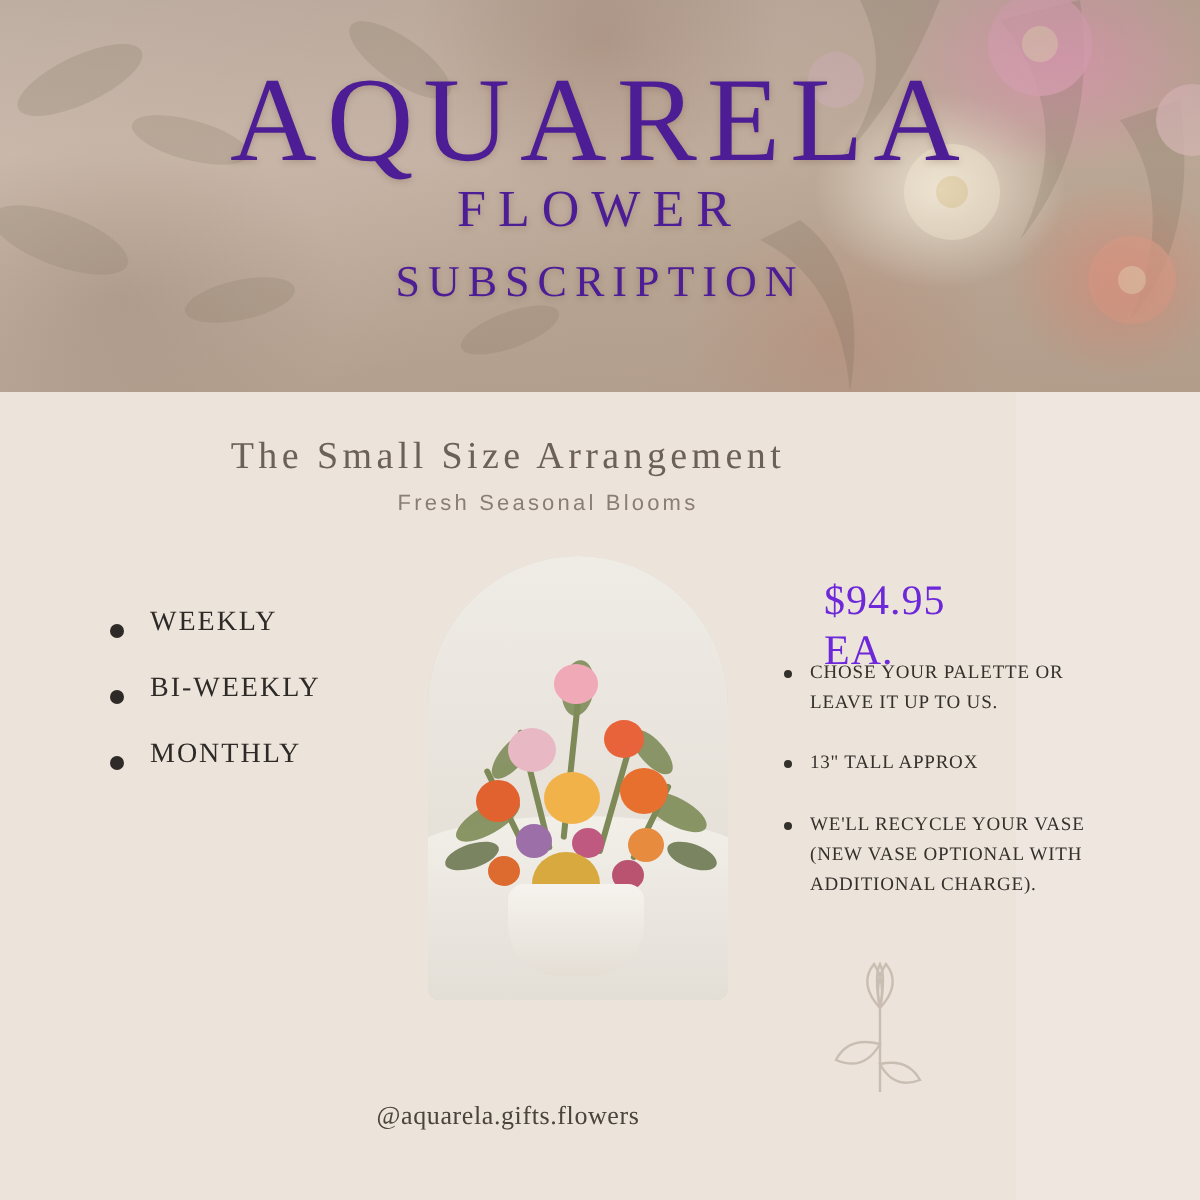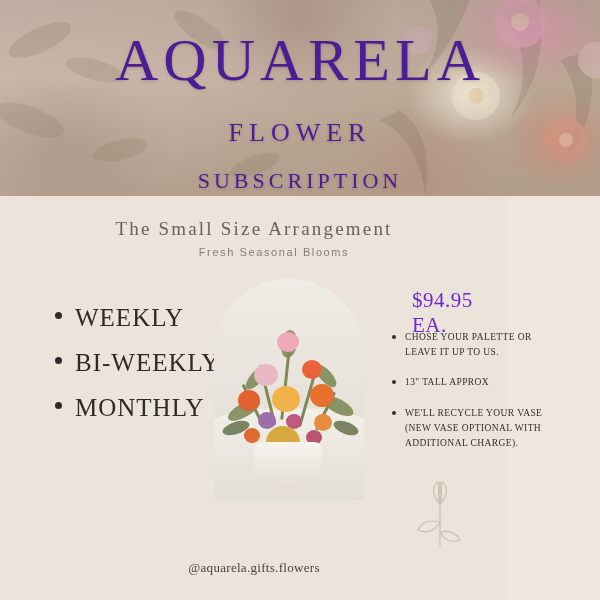--- a/index.html
+++ b/index.html
@@ -56,28 +56,28 @@
     font-family: "Liberation Serif", serif;
     font-size: 60px;
     letter-spacing: 5px;
     line-height: 1;
     text-shadow: 0 1px 3px rgba(90,60,45,0.25);
   }
   .sub1 {
     font-family: "Liberation Serif", serif;
     font-size: 26px;
     letter-spacing: 6px;
-    margin-top: 28px;
+    margin-top: 0;
     text-shadow: 0 1px 3px rgba(90,60,45,0.25);
   }
   .sub2 {
     font-family: "Liberation Serif", serif;
     font-size: 22px;
     letter-spacing: 4px;
-    margin-top: 20px;
+    margin-top: 8px;
     text-shadow: 0 1px 3px rgba(90,60,45,0.25);
   }
 
   
   .body-wrap {
     position: relative;
     width: 508px;
     height: 404px;
     background: #ece3da;
   }
@@ -107,21 +107,21 @@
 
   
   .plan-list {
     position: absolute;
     left: 55px;
     top: 26px;
     list-style: none;
   }
   .plan-list li {
     font-family: "Liberation Serif", serif;
-    font-size: 25px;
+    font-size: 14px;
     letter-spacing: 1px;
     color: #2e2a27;
     margin-bottom: 17px;
     position: relative;
     padding-left: 20px;
   }
   .plan-list li::before {
     content: "";
     position: absolute;
     left: 0; top: 8px;
@@ -200,21 +200,21 @@
     left: 0; top: 5px;
     width: 4px; height: 4px;
     border-radius: 50%;
     background: #34302c;
   }
 
   
   .footer {
     position: absolute;
     left: 0; right: 0;
-    bottom: 22px;
+    bottom: 32px;
     text-align: center;
   }
   .footer div {
     font-family: "Liberation Serif", serif;
     font-size: 13px;
     color: #4a443e;
     line-height: 1.55;
     letter-spacing: 0.3px;
   }
   .tulip {

